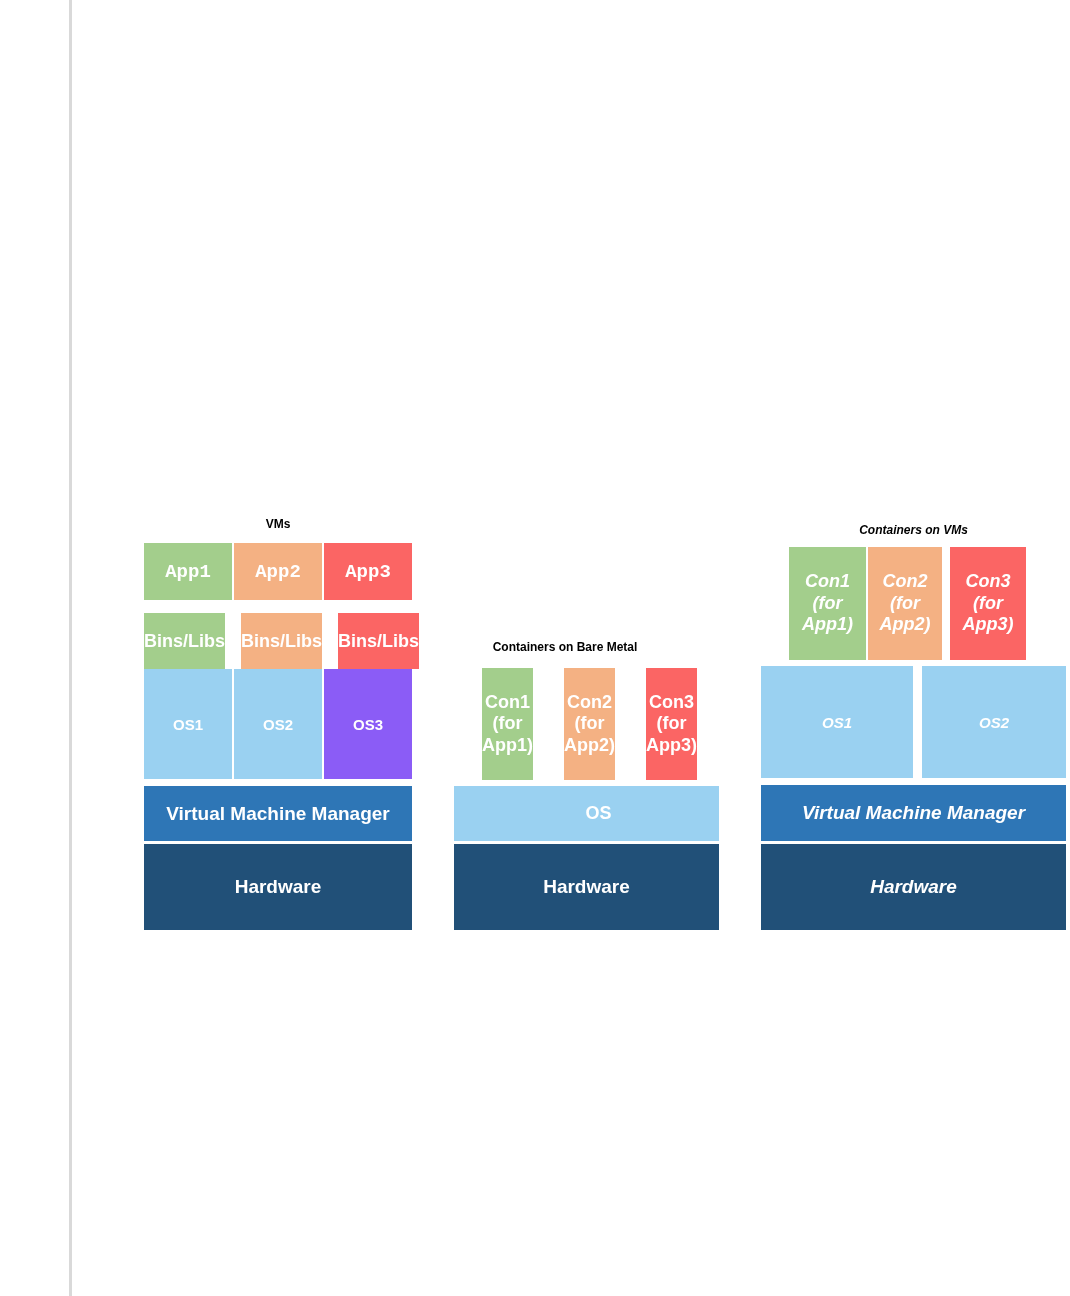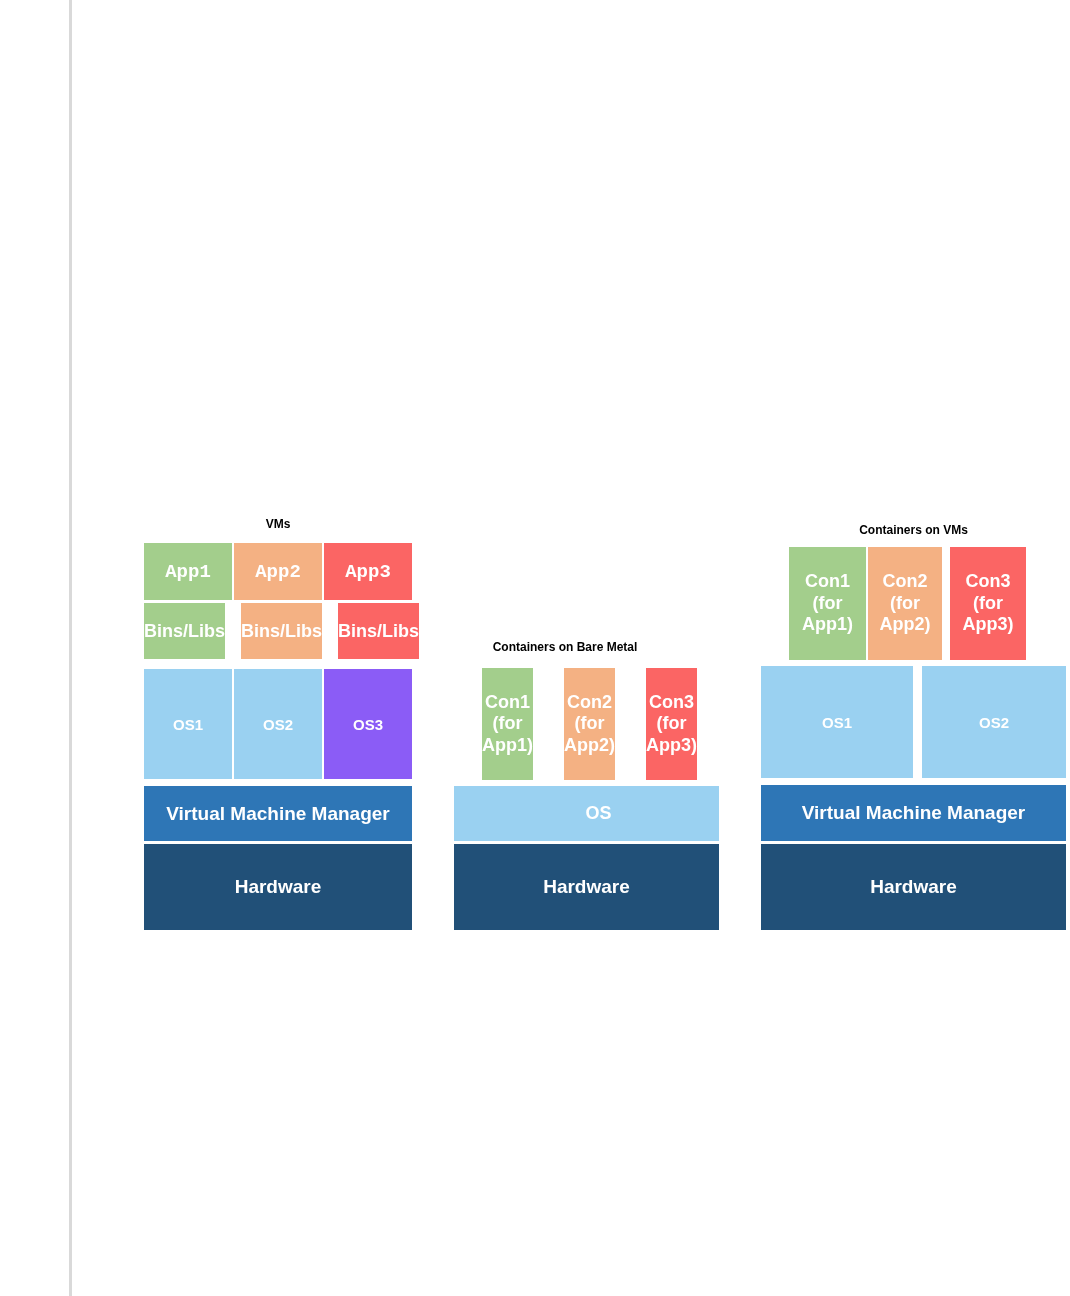--- a/index.html
+++ b/index.html
@@ -25,21 +25,21 @@
 
   <section class="col" style="left:144px; top:517px; width:268px; height:413px;">
     <div class="col-title">VMs</div>
 
     <div class="row" style="top:26px; height:57px; gap:2px; font-size:19px;font-family:Liberation Mono, monospace;">
       <div class="block" style="background: rgb(163, 206, 140);">App1</div>
       <div class="block" style="background: rgb(244, 177, 131);">App2</div>
       <div class="block" style="background: rgb(251, 101, 100);">App3</div>
     </div>
 
-    <div class="row" style="top:86px; height:56px; gap:16px; font-size:18px;">
+    <div class="row" style="top:96px; height:56px; gap:16px; font-size:18px;">
       <div class="block nowrap" style="background: rgb(163, 206, 140);">Bins/Libs</div>
       <div class="block nowrap" style="background: rgb(244, 177, 131);">Bins/Libs</div>
       <div class="block nowrap" style="background: rgb(251, 101, 100);">Bins/Libs</div>
     </div>
 
     <div class="row" style="top:152px; height:110px; gap:2px; font-size:15px;">
       <div class="block" style="background: rgb(154, 209, 241);">OS1</div>
       <div class="block" style="background: rgb(154, 209, 241);">OS2</div>
       <div class="block" style="background: #8b5cf6;">OS3</div>
     </div>
@@ -62,21 +62,21 @@
       <div class="block multiline" style="background: rgb(251, 101, 100);">Con3
 (for
 App3)</div>
     </div>
 
     <div class="block abs" style="left: 0px; top: 146px; width: 265px; height: 55px; font-size: 18px; background: rgb(154, 209, 241); padding-left: 24px;">OS</div>
 
     <div class="block abs" style="left: 0px; top: 204px; width: 265px; height: 86px; font-size: 19px; background: rgb(33, 80, 120);">Hardware</div>
   </section>
 
-  <section class="col" style="left:761px; top:523px; width:305px; height:407px;">
+  <section class="col" style="left:761px; top:523px; width:305px; height:407px;font-style:italic;">
     <div class="col-title">Containers on VMs</div>
 
     <div class="block abs multiline" style="left: 0px; top: 24px; width: 77px; height: 113px; font-size: 18px; background: rgb(163, 206, 140);">Con1
 (for
 App1)</div>
     <div class="block abs multiline" style="left: 79px; top: 24px; width: 74px; height: 113px; font-size: 18px; background: rgb(244, 177, 131);">Con2
 (for
 App2)</div>
     <div class="block abs multiline" style="left: 161px; top: 24px; width: 76px; height: 113px; font-size: 18px; background: rgb(251, 101, 100);">Con3
 (for

